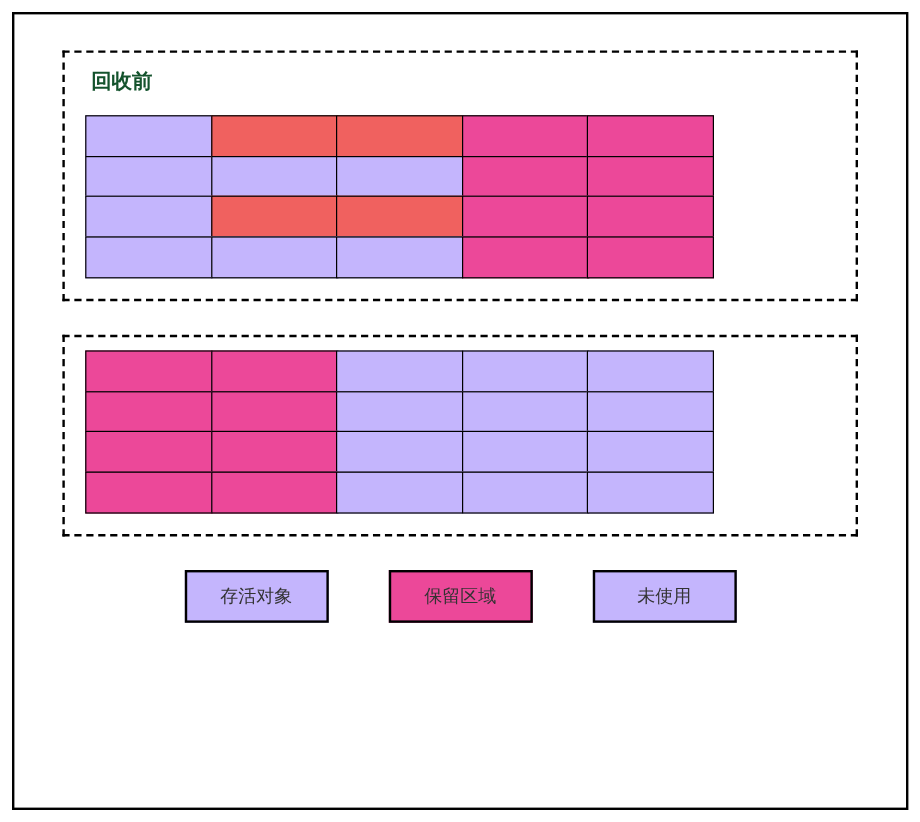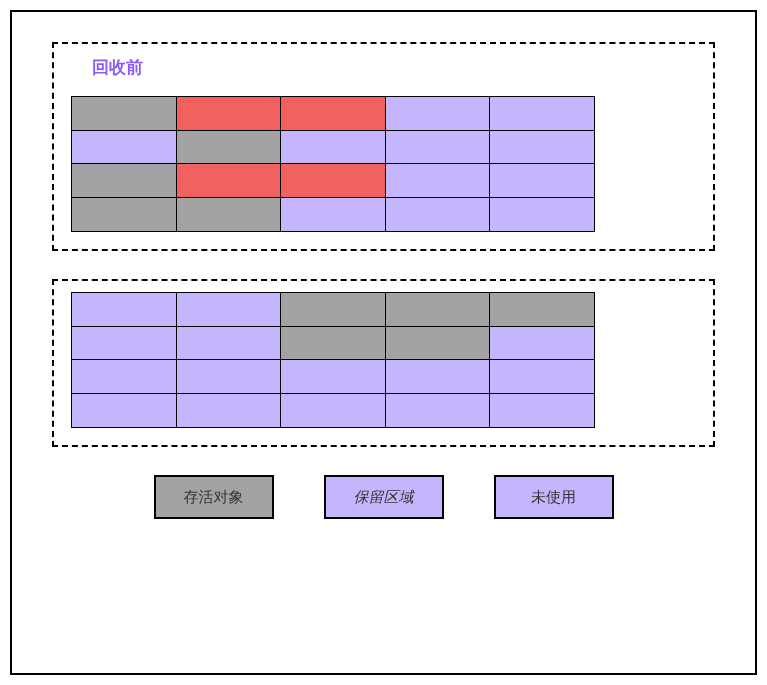--- a/index.html
+++ b/index.html
@@ -20,46 +20,45 @@
       position: relative;
     }
     .section {
       border: 2px dashed #000;
       padding: 12px 18px 18px 18px;
       margin-bottom: 28px;
     }
     .section-title {
       font-size: 17px;
       font-weight: bold;
-      color: #8b5cf6;
+      color: #14532d;
       margin-bottom: 18px;
-      margin-left: 20px;
+      margin-left: 4px;
     }
     .grid {
       display: flex;
       flex-direction: column;
     }
     .grid-row {
       display: flex;
     }
     .cell {
       width: 106px;
       height: 35px;
       border: 1.5px solid #000;
       margin: -0.75px;
     }
     .alive {
-      background-color: #a3a3a3;
+      background-color: #c4b5fd;
     }
     .recyclable {
       background-color: #f0615f;
     }
     .reserved {
-      background-color: #c4b5fd;
-      font-style: italic;
+      background-color: #ec4899;
     }
     .unused {
       background-color: #c4b5fd;
     }
     .legend {
       display: flex;
       justify-content: center;
       gap: 50px;
       margin-top: 10px;
     }

